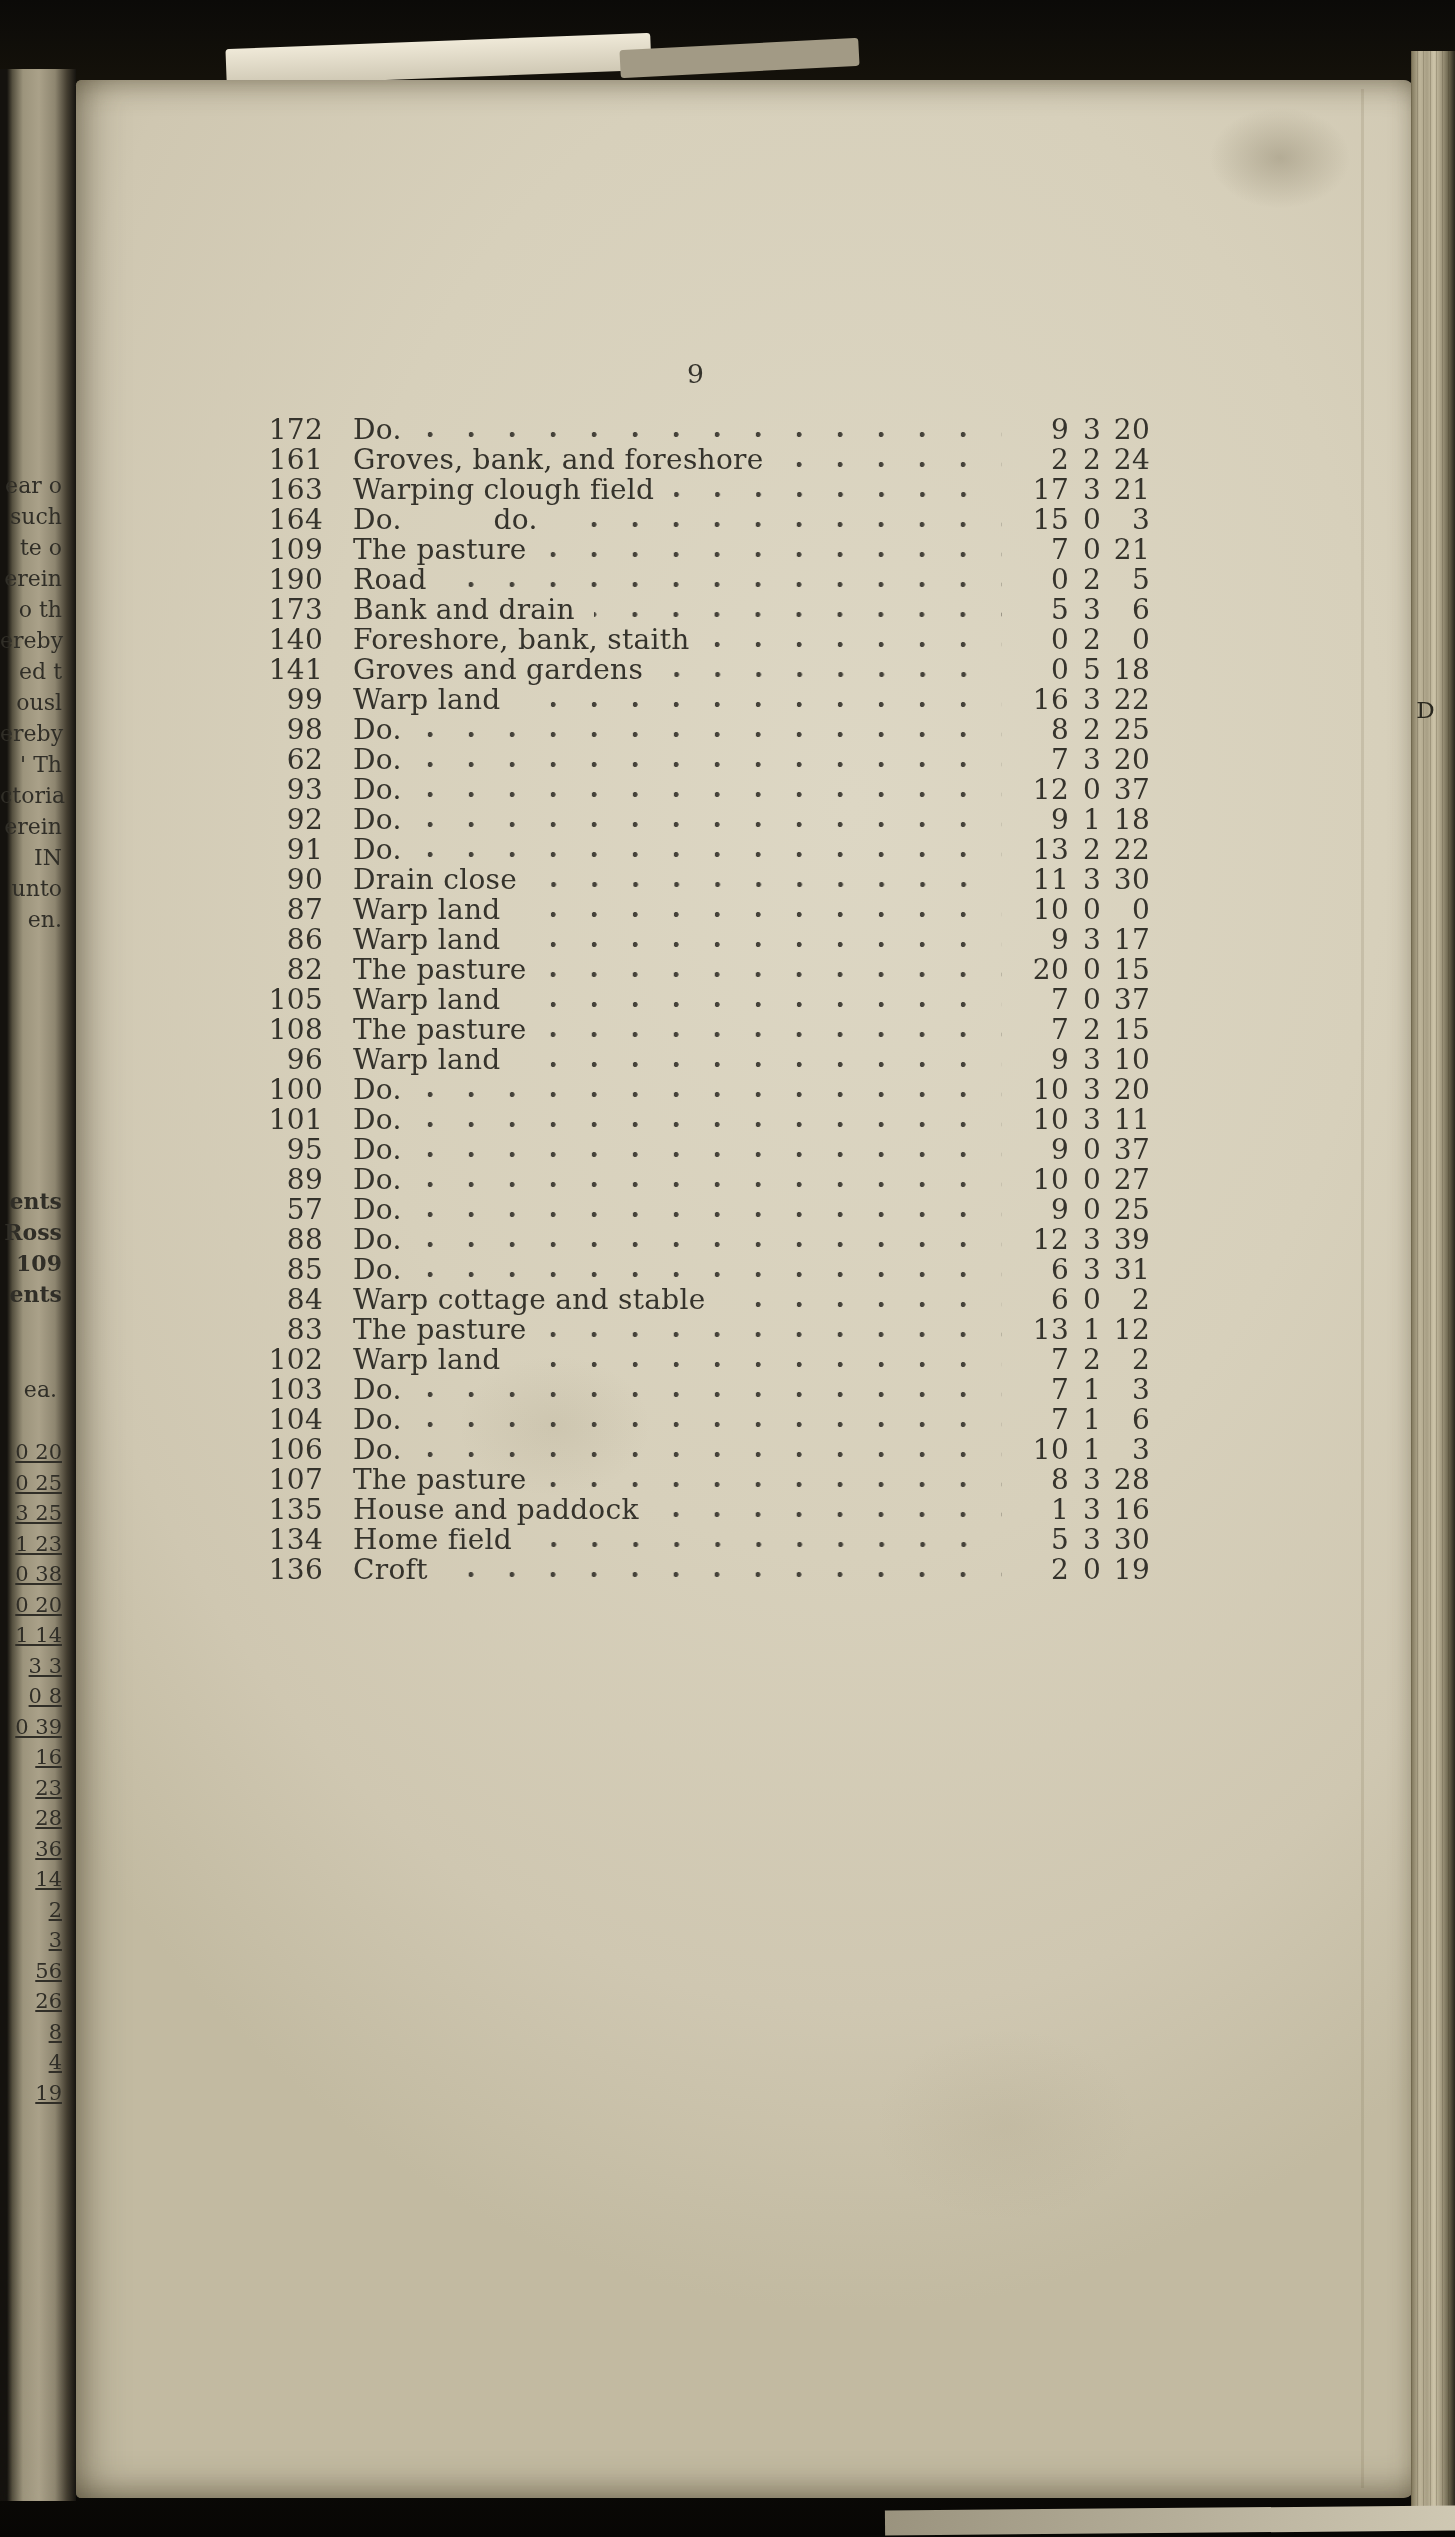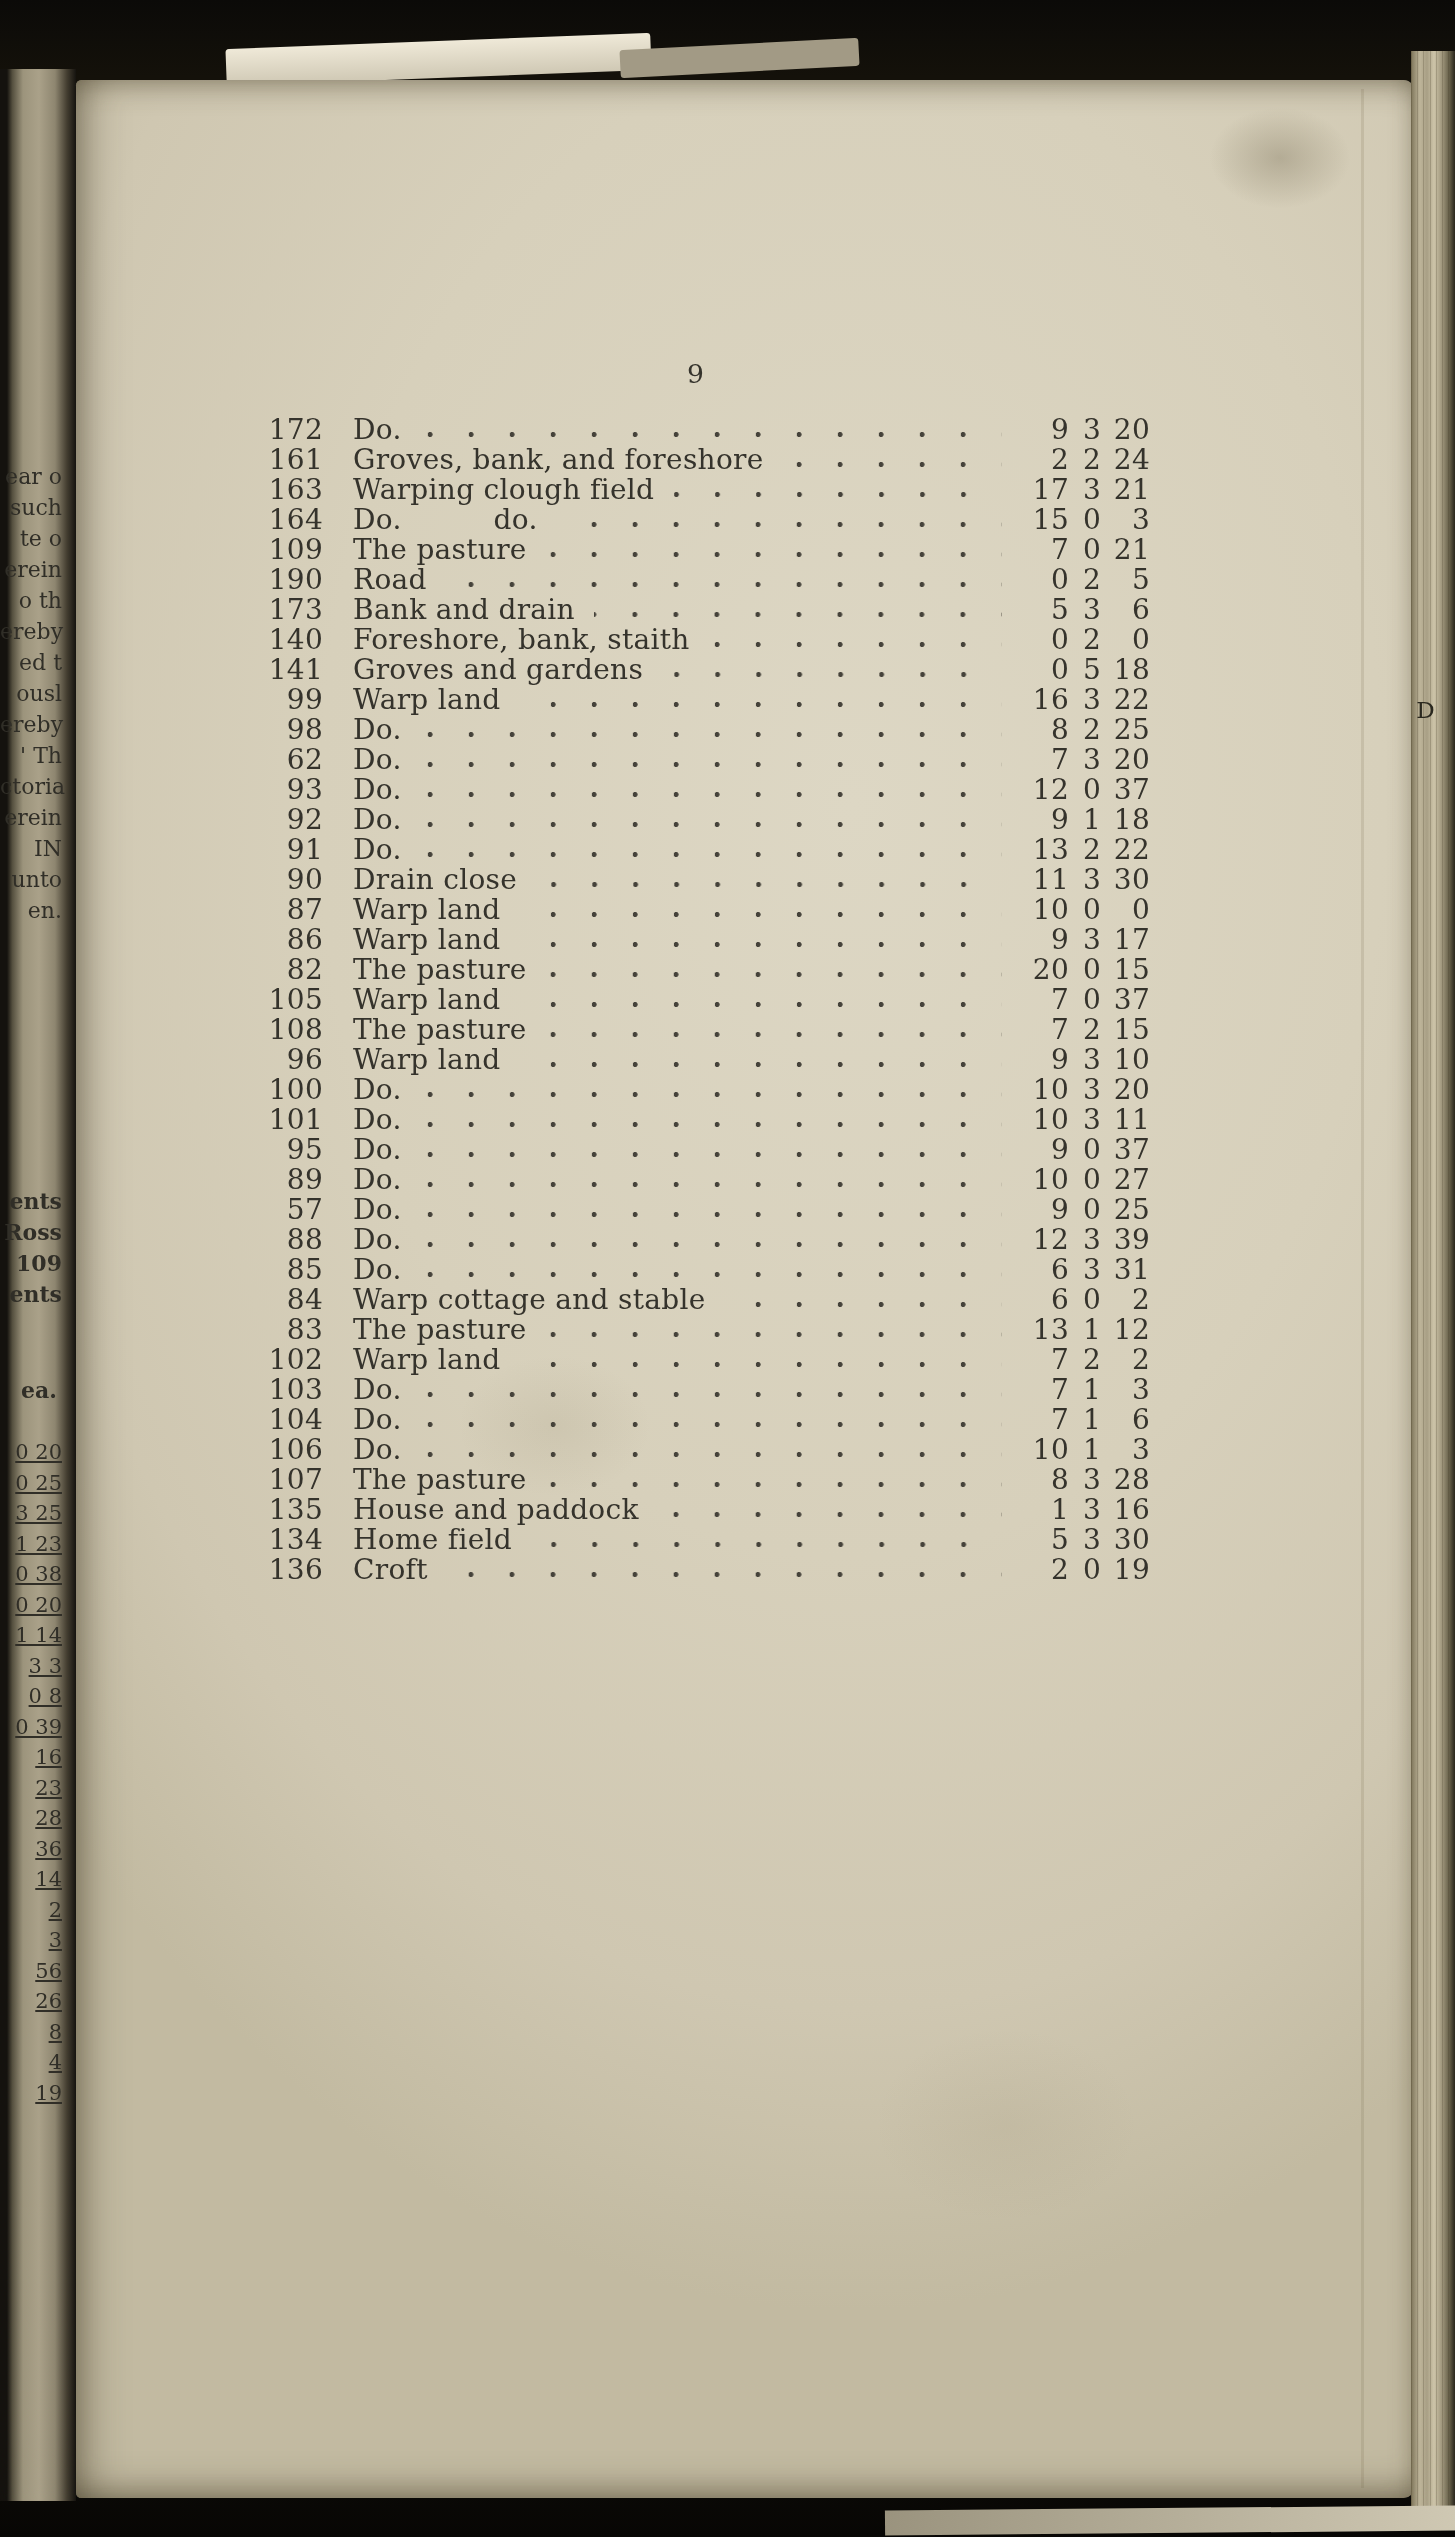--- a/index.html
+++ b/index.html
@@ -13,23 +13,23 @@
     background:linear-gradient(180deg,#efe9d8,#cfc8b4);transform:rotate(-2.2deg);border-radius:3.5px;}
   .sliver-top2{position:absolute;left:620px;top:44px;width:239px;height:28px;
     background:#a29a85;transform:rotate(-3deg);border-radius:3.5px;}
   .sliver-bottom{position:absolute;left:885px;top:2508px;width:571px;height:25px;
     background:linear-gradient(90deg,#9a937e,#cfc8b3);transform:rotate(-0.5deg);}
 
   
   .left-strip{position:absolute;left:0;top:69px;width:76px;height:2432px;
     background:linear-gradient(90deg,#14120e 0px,#14120e 7px,#55503f 12.4px,#9c947c 23px,#aaa189 39px,#8e8670 55px,#433d30 67px,#15130f 76px);}
   .frag-block{position:absolute;left:0;width:62px;text-align:right;font-size:22px;color:#302e27;}
-  .block-a{top:392px;line-height:31px;}
+  .block-a{top:401px;line-height:31px;}
   .block-b{top:1117px;line-height:31px;font-weight:bold;}
-  .frag-ea{position:absolute;left:0;width:57px;text-align:right;top:1308px;font-size:22px;color:#302e27;font-weight:bold;}
+  .frag-ea{position:absolute;left:0;width:57px;text-align:right;top:1308px;font-size:22px;color:#302e27;}
   .block-c{top:1368px;line-height:30.5px;font-size:21px;text-decoration:underline;}
 
   
   .page{position:absolute;left:76px;top:80px;width:1338px;height:2418px;border-radius:5.3px 10.6px 10.6px 5.3px;
     background:radial-gradient(ellipse 1062px 1505px at 58% 30%, #ddd7c4 0%, #d7d0bb 50%, #cfc7b1 80%, #c2ba a1 100%);
     background:radial-gradient(ellipse 1062px 1505px at 58% 30%, #ddd7c4 0%, #d7d0bb 50%, #cfc7b1 80%, #c2baa1 100%);
     box-shadow: inset 26.6px 0 41px -19.5px rgba(55,47,28,.5),
                 inset -14px 0 26.6px -16px rgba(85,75,50,.4),
                 inset 0 21px 30px -17.7px rgba(85,75,50,.45),
                 inset 0 -25px 35px -19.5px rgba(70,60,38,.5);}

